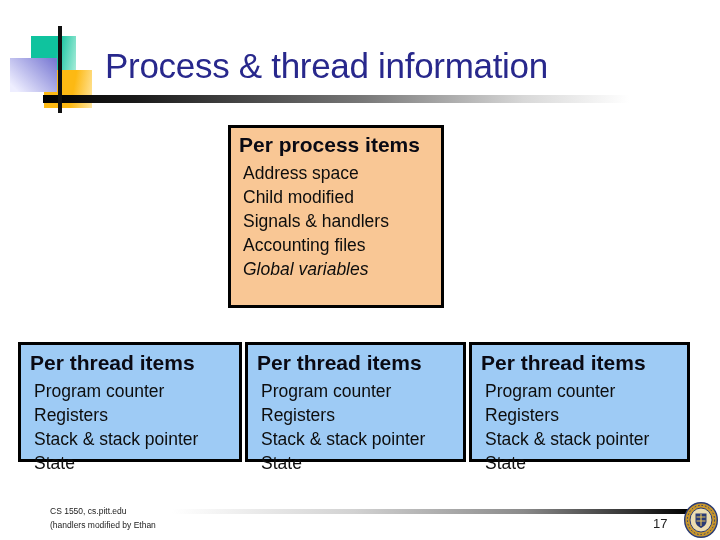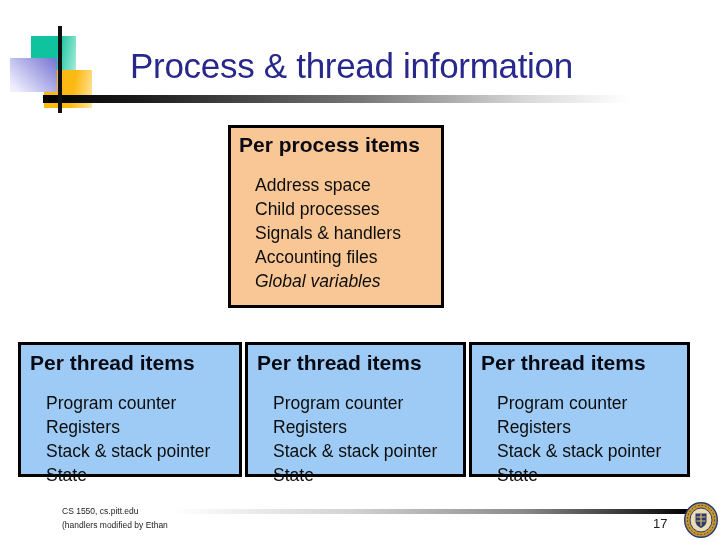--- a/index.html
+++ b/index.html
@@ -13,35 +13,35 @@
     background:linear-gradient(100deg,#0fc39e 55%,#a9ecd9 100%);z-index:1;}
   .sq-orange{left:44px;top:70px;width:48px;height:38px;
     background:linear-gradient(100deg,#fdb913 60%,#ffe6a0 100%);z-index:2;}
   .sq-blue{left:10px;top:58px;width:47px;height:34px;
     background:linear-gradient(225deg,#7b7bd4 5%,#eeeeff 90%);z-index:3;}
   .top-bar{left:43px;top:95px;width:617px;height:8px;z-index:4;
     background:linear-gradient(to right,#000 0%,#1a1a1a 15%,#787878 52%,#d8d8d8 78%,#fff 95%);}
   .v-line{left:58px;top:26px;width:4px;height:87px;background:#101010;z-index:5;}
   .slide-title{
     position:absolute;left:105px;top:46px;width:560px;
-    font-size:35px;letter-spacing:-0.3px;color:#28288c;z-index:6;white-space:nowrap;margin-left:25px;
+    font-size:35px;letter-spacing:-0.3px;color:#28288c;z-index:6;white-space:nowrap;
   }
   
   .box{position:absolute;box-sizing:border-box;border:3px solid #000;}
   .process-box{left:228px;top:125px;width:216px;height:183px;background:#f9c795;padding:5px 4px 0 8px;}
-  .thread-box{top:342px;height:135px;background:#9ecbf5;padding:6px 4px 0 9px;}
+  .thread-box{top:342px;height:120px;background:#9ecbf5;padding:6px 4px 0 9px;}
   .tb-0{left:18px;width:224px;}
   .tb-1{left:245px;width:221px;}
   .tb-2{left:469px;width:221px;}
   .box-title{font-size:21px;font-weight:bold;color:#0a0a14;margin:0 0 2px 0;white-space:nowrap;}
-  .box-list{list-style:none;margin:16px;padding:0;}
+  .box-list{list-style:none;margin:4px;padding:0;}
   .box-list li{font-size:17.5px;line-height:24px;color:#0d0d0d;white-space:nowrap;}
   .italic{font-style:italic;}
   
-  .footer-left{position:absolute;left:62px;top:504px;font-size:8.5px;line-height:14px;color:#222;}
+  .footer-left{position:absolute;left:50px;top:504px;font-size:8.5px;line-height:14px;color:#222;}
   .bottom-bar{position:absolute;left:172px;top:509px;width:518px;height:5px;
     background:linear-gradient(to right,#ffffff 0%,#d2d2d2 35%,#8a8a8a 68%,#000 100%);}
   .footer-chapter{position:absolute;left:428px;top:540px;font-size:12.5px;color:#222;}
   .footer-page{position:absolute;left:653px;top:516px;font-size:13px;color:#222;}
   .logo{position:absolute;left:684px;top:502px;width:34px;height:36px;}
 </style>
 </head>
 <body>
 
 <div class="slide">
@@ -51,21 +51,21 @@
   <div class="deco sq-blue"></div>
   <div class="deco top-bar"></div>
   <div class="deco v-line"></div>
 
   <div class="slide-title">Process &amp; thread information</div>
 
   <div class="box process-box">
     <div class="box-title">Per process items</div>
     <ul class="box-list">
       <li>Address space</li>
-      <li>Child processes</li>
+      <li>Child modified</li>
       <li>Signals &amp; handlers</li>
       <li>Accounting files</li>
       <li class="italic">Global variables</li>
     </ul>
   </div>
 
   <div class="box thread-box tb-0">
     <div class="box-title">Per thread items</div>
     <ul class="box-list">
       <li>Program counter</li>

